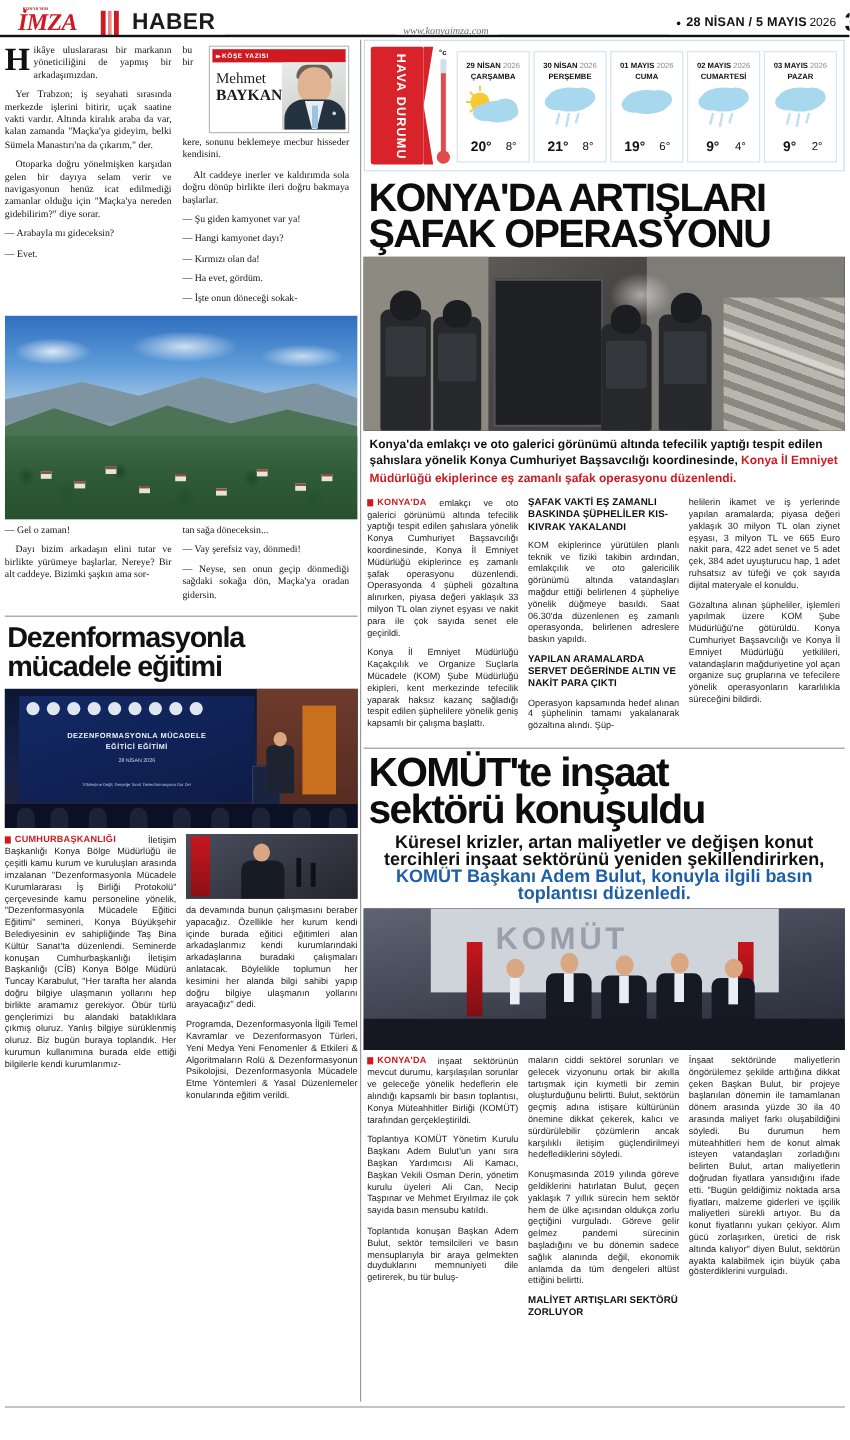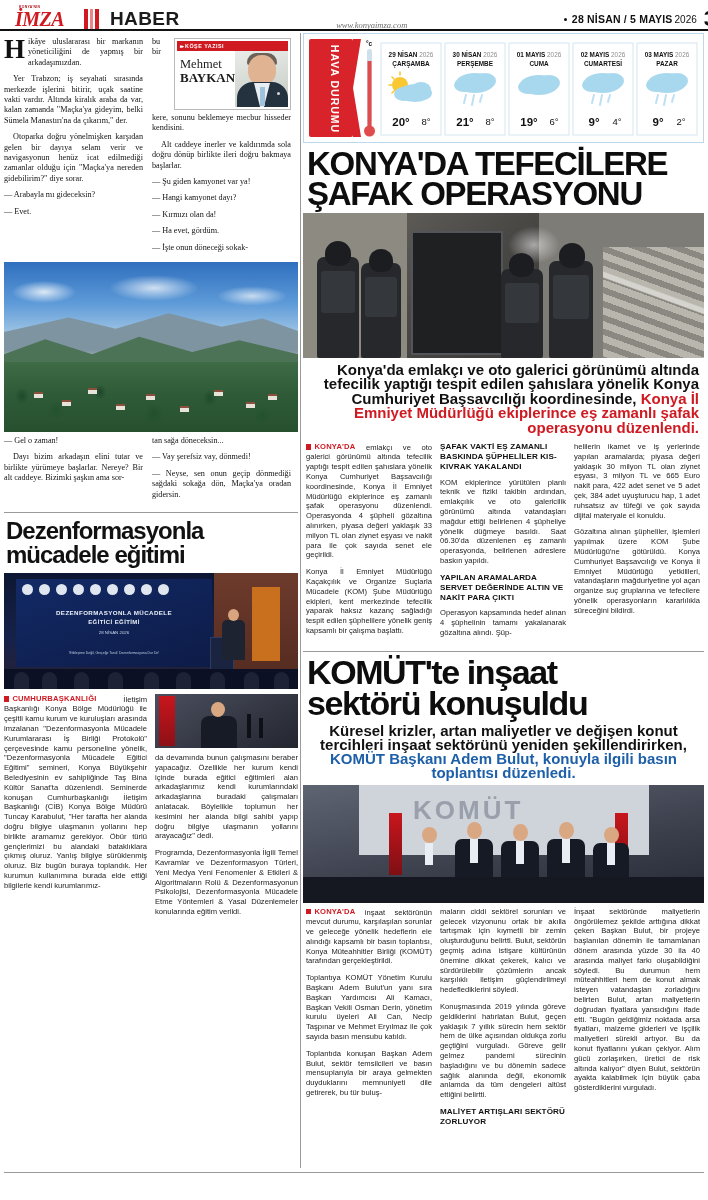--- a/index.html
+++ b/index.html
@@ -152,21 +152,21 @@
   .lp-rail { position:absolute; left:300px; top:30px; width:101px; height:110px;
      background:linear-gradient(200deg,transparent 44%, #d6d4ce 45%, #d6d4ce 48%, transparent 49%); }
   .lp-officer { position:absolute; background:#26282b; border-radius:7px 7px 2px 2px; }
   .lp-helm { position:absolute; background:#1b1d20; border-radius:50% 50% 42% 42%; }
   .lp-vest { position:absolute; background:#34373b; border-radius:3px; }
   .lp-flash { position:absolute; left:196px; top:6px; width:70px; height:52px;
      background:radial-gradient(ellipse 36px 26px at 50% 50%, #ffffff88 0%, #ffffff00 72%); }
 
   .lead-sub {
     font-family:"Liberation Sans", sans-serif; font-weight:bold;
-    font-size:15px; line-height:14.4px; text-align:right;
+    font-size:10px; line-height:14.4px; text-align:left;
     color:#111; padding:5px 5px 4px;
   }
   .lead-sub .red { color:#cf1a22; }
 
   .threecol { display:flex; gap:8px; padding:3px 2px 0 3px; }
   .tc { width:126px; }
   .news-text {
     font-family:"Liberation Sans", sans-serif; font-size:7.6px; line-height:9.8px;
     text-align:justify; color:#1c1c1c;
   }
@@ -526,21 +526,21 @@
               <line x1="371" y1="62" x2="369" y2="69"></line>
             </g>
           </g>
         <text x="355" y="93" text-anchor="middle" font-size="11.5" font-weight="bold" fill="#111" font-family="Liberation Sans, sans-serif">9°</text>
         <text x="378" y="92" text-anchor="middle" font-size="9.5" fill="#111" font-family="Liberation Sans, sans-serif">2°</text>
       </g>
     </svg>
 
     
     <div class="lead-headline">
-      <div>KONYA'DA TEFECİLERE</div>
+      <div>KONYA'DA ARTIŞLARI</div>
       <div>ŞAFAK OPERASYONU</div>
     </div>
 
     <div class="lead-photo">
       <span class="lp-bg"></span>
       <span class="lp-wall"></span>
       <span class="lp-wall2"></span>
       <span class="lp-stairs"></span>
       <span class="lp-rail"></span>
       <span class="lp-door"></span>

